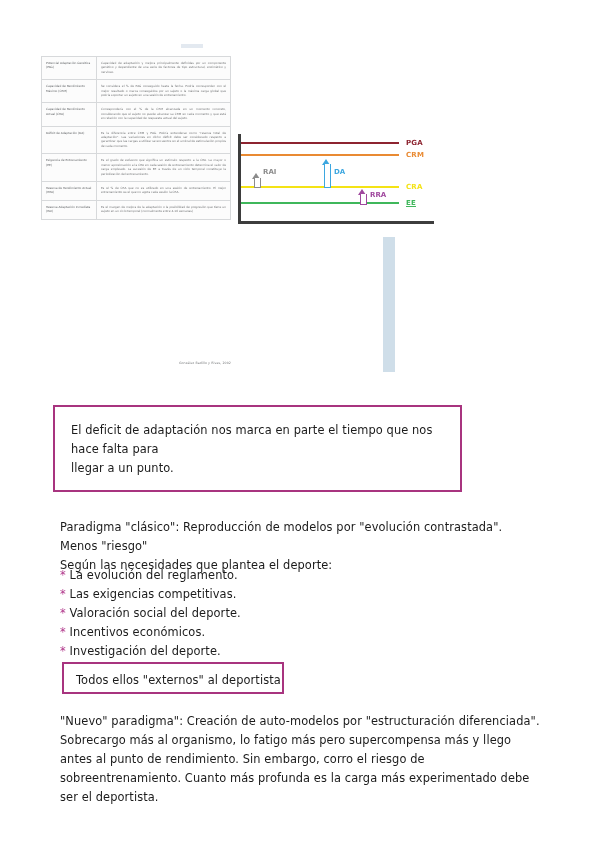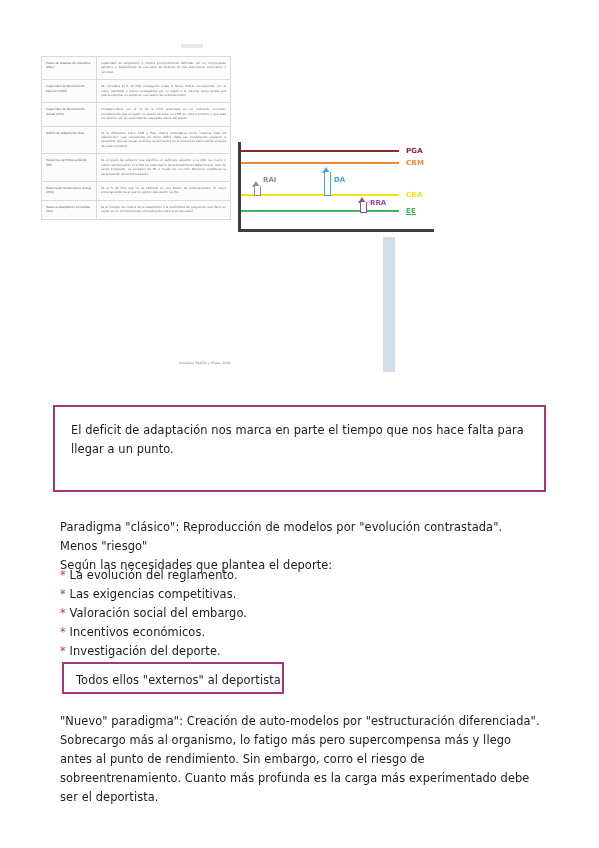--- a/index.html
+++ b/index.html
@@ -49,21 +49,21 @@
   #table-caption{
     position:absolute; left:41px; top:361px; width:190px;
     text-align:right;
     font-size:3.2px;
     color:#7a7c7e;
     letter-spacing:.1px;
   }
 
   
   #diagram{
-    position:absolute; left:238px; top:142px; width:196px; height:90px;
+    position:absolute; left:238px; top:134px; width:196px; height:90px;
   }
   #diagram .axis-y{
     position:absolute; left:0; top:0; width:3px; height:90px;
     background:#3d3d3d;
   }
   #diagram .axis-x{
     position:absolute; left:0; bottom:0; width:196px; height:3px;
     background:#3d3d3d;
   }
   #diagram .lvl{
@@ -111,21 +111,21 @@
   }
 
   
   .callout{
     position:absolute;
     border:2px solid #a8347f;
     background:#ffffff;
     box-sizing:border-box;
   }
   #callout-deficit{
-    left:53px; top:405px; width:493px; height:87px;
+    left:53px; top:405px; width:409px; height:87px;
     padding:14px 16px 0 16px;
   }
   #callout-externos{
     left:62px; top:662px; width:222px; height:32px;
     padding:7px 0 0 12px;
   }
 
   
   .body-text{
     position:absolute;
@@ -239,21 +239,21 @@
 </div>
 
 <div id="para-clasico" class="body-text">
   <div>Paradigma "clásico": Reproducción de modelos por "evolución contrastada". Menos "riesgo"</div>
   <div>Según las necesidades que plantea el deporte:</div>
 </div>
 
 <ul id="list-necesidades">
     <li><span class="star">* </span><span>La evolución del reglamento.</span></li>
     <li><span class="star">* </span><span>Las exigencias competitivas.</span></li>
-    <li><span class="star">* </span><span>Valoración social del embargo.</span></li>
+    <li><span class="star">* </span><span>Valoración social del deporte.</span></li>
     <li><span class="star">* </span><span>Incentivos económicos.</span></li>
     <li><span class="star">* </span><span>Investigación del deporte.</span></li>
   </ul>
 
 <div id="callout-externos" class="callout">
   <div class="callout-line">Todos ellos "externos" al deportista</div>
 </div>
 
 <div id="para-nuevo" class="body-text">"Nuevo" paradigma": Creación de auto-modelos por "estructuración diferenciada". Sobrecargo más al organismo, lo fatigo más pero supercompensa más y llego antes al punto de rendimiento. Sin embargo, corro el riesgo de sobreentrenamiento. Cuanto más profunda es la carga más experimentado debe ser el deportista.</div>
 

